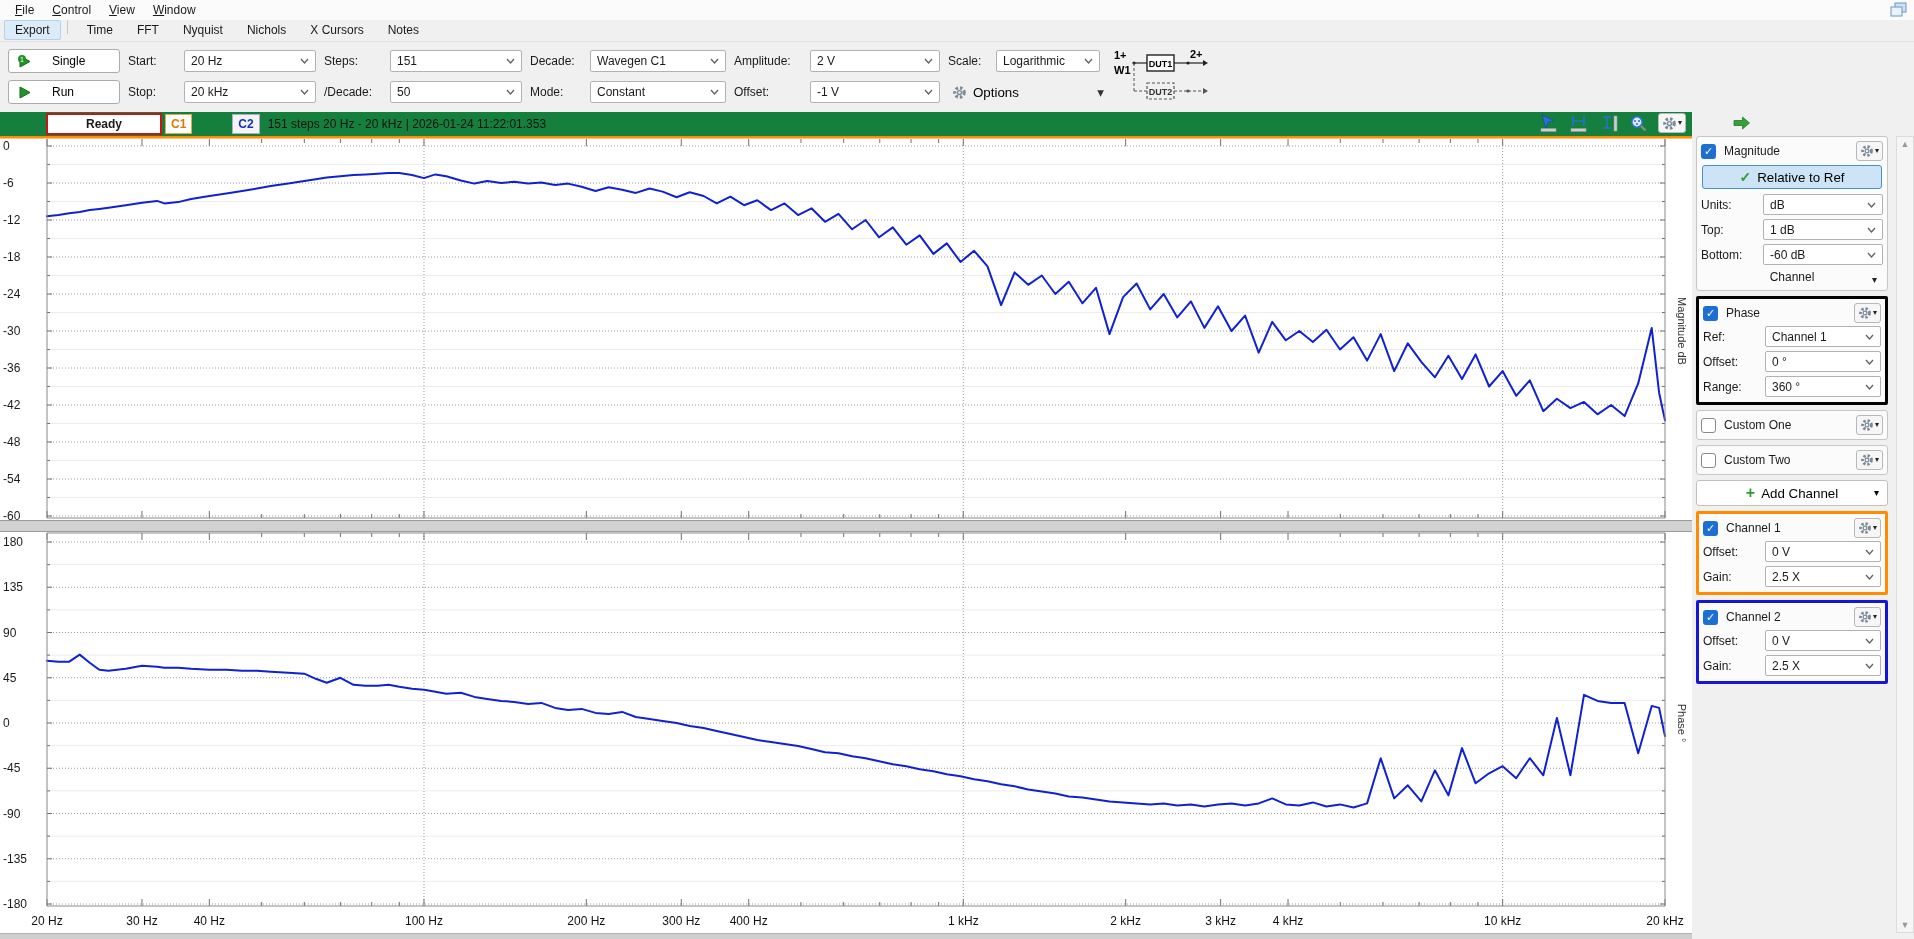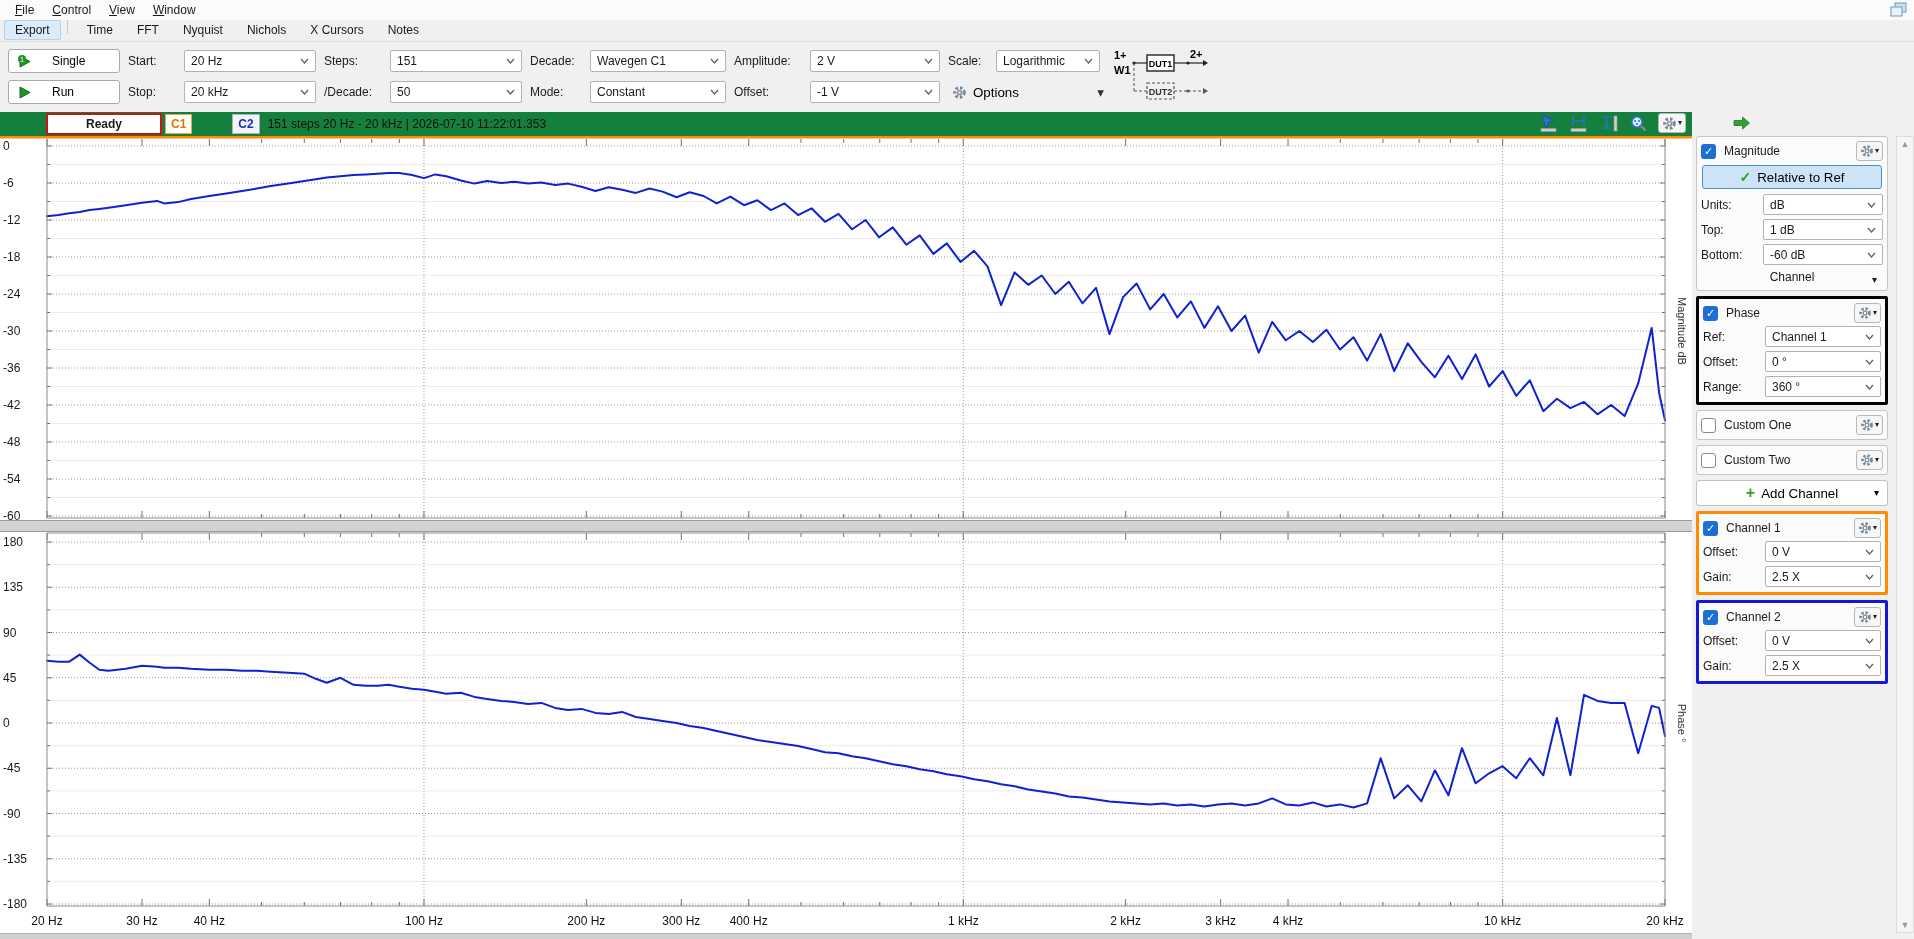--- a/index.html
+++ b/index.html
@@ -236,21 +236,21 @@
       <circle cx="76" cy="45" r="1.6" fill="#555"></circle>
       <line x1="76" y1="45" x2="91" y2="45" stroke="#555" stroke-width="1" stroke-dasharray="3 2"></line>
       <polygon points="91,42 96,45 91,48" fill="#555"></polygon>
     </svg>
   </div>
 
   <div class="statusbar">
     <div class="ready">Ready</div>
     <div class="cbox c1">C1</div>
     <div class="cbox c2">C2</div>
-    <div class="sinfo">151 steps  20 Hz - 20 kHz | 2026-07-10 11:22:01.353</div>
+    <div class="sinfo">151 steps  20 Hz - 20 kHz | 2026-01-24 11:22:01.353</div>
     <div class="plot-tools">
       <span class="tool">
         <svg width="20" height="18">
             <path d="M3,1 L15,6.5 L9,8.5 L7,15 Z" fill="#2b6fd4" stroke="#1a4a9a" stroke-width="0.8"></path>
             <rect x="2" y="14.5" width="15" height="3" fill="#cdcdcd" stroke="#9a9a9a" stroke-width="0.6"></rect>
           </svg>
       </span>
       <span class="tool">
         <svg width="20" height="18">
             <line x1="4" y1="2" x2="4" y2="12" stroke="#2b6fd4" stroke-width="1.6"></line>

